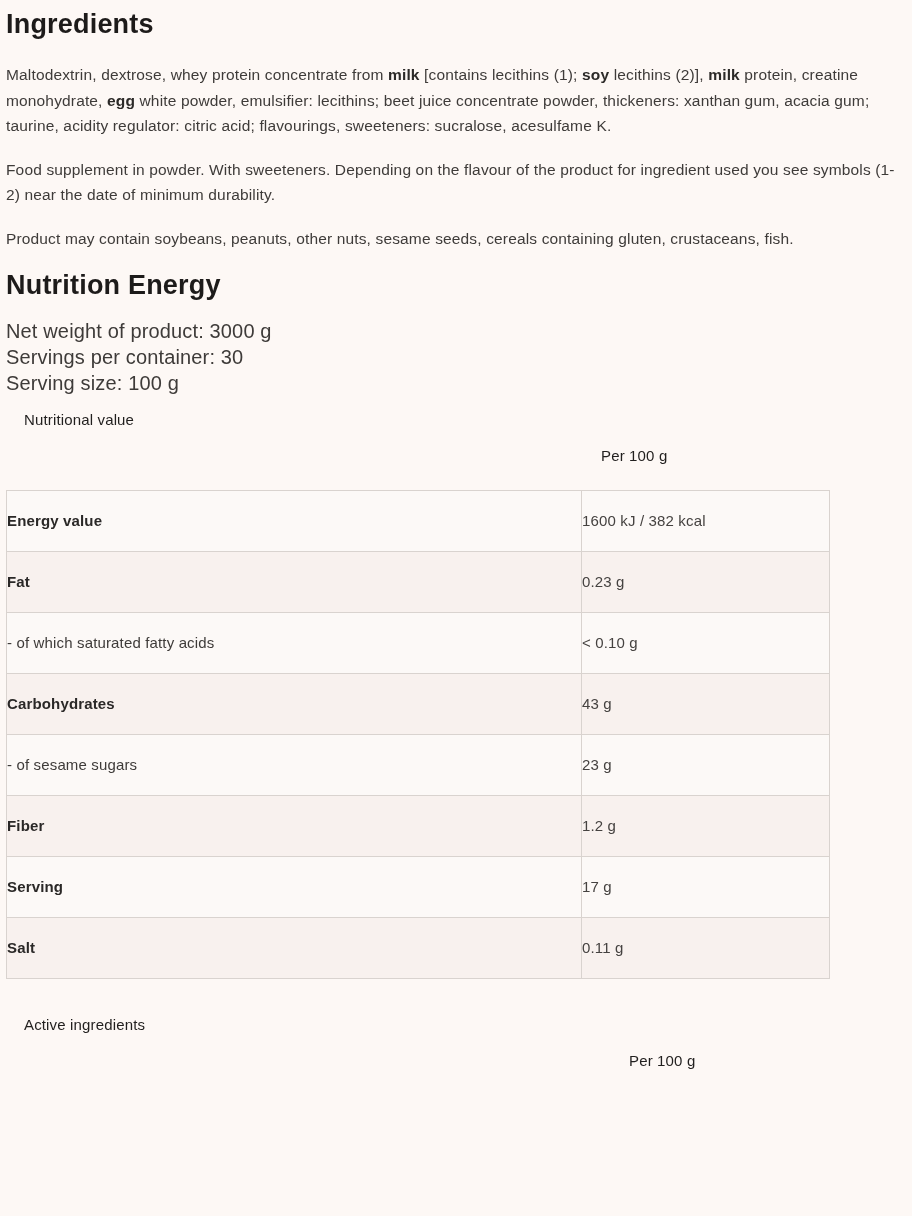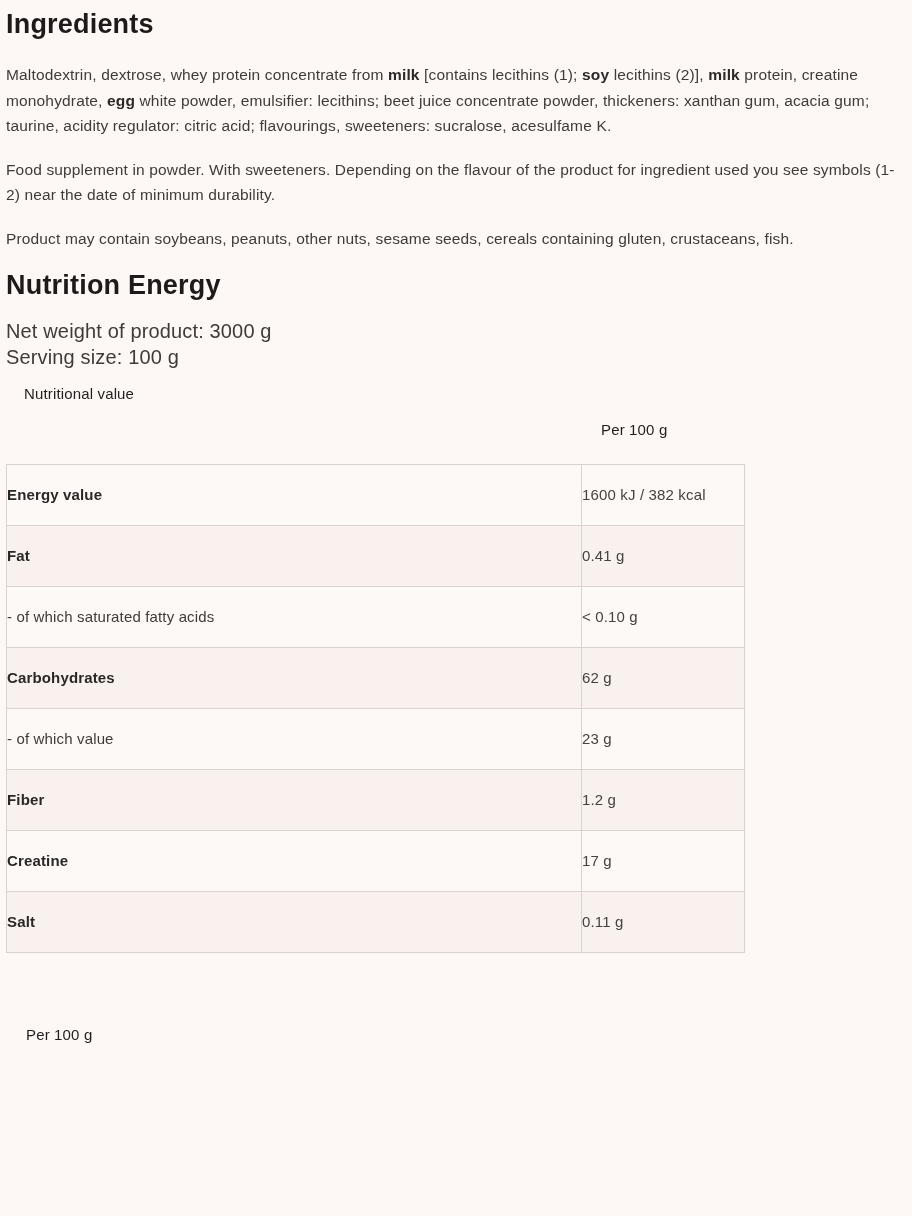--- a/index.html
+++ b/index.html
@@ -58,21 +58,21 @@
     margin: 0 0 24px 0;
     width: 899px;
   }
   .thead.t1 { grid-template-columns: 575px 1fr; }
   .thead.t2 { grid-template-columns: 603px 1fr; margin-top: 36px; }
   .thead .th-label { padding-left: 18px; }
   .thead .th-value { padding-left: 20px; margin-top: 36px; }
   table.ntable {
     border-collapse: collapse;
     table-layout: fixed;
-    width: 739px;
+    width: 824px;
   }
   table.ntable td {
     border: 1px solid #d9d3cf;
     height: 61px;
     vertical-align: middle;
     font-size: 15px;
     letter-spacing: 0.15px;
     padding: 0;
     box-sizing: border-box;
   }
@@ -95,61 +95,63 @@
   <p class="body-text"><span>Maltodextrin, dextrose, whey protein concentrate from </span><b>milk</b><span> [contains lecithins (1); </span><b>soy</b><span> lecithins (2)], </span><b>milk</b><span> protein, creatine monohydrate, </span><b>egg</b><span> white powder, emulsifier: lecithins; beet juice concentrate powder, thickeners: xanthan gum, acacia gum; taurine, acidity regulator: citric acid; flavourings, sweeteners: sucralose, acesulfame K.</span></p>
 
   <p class="body-text">Food supplement in powder. With sweeteners. Depending on the flavour of the product for ingredient used you see symbols (1-2) near the date of minimum durability.</p>
 
   <p class="body-text">Product may contain soybeans, peanuts, other nuts, sesame seeds, cereals containing gluten, crustaceans, fish.</p>
 
   <h2 class="big second">Nutrition Energy</h2>
 
   <div class="info">
     <div class="info-line">Net weight of product: 3000 g</div>
+    <div class="info-line">Servings per container: 30</div>
     <div class="info-line">Serving size: 100 g</div>
   </div>
 
   <div class="thead t1">
     <div class="th-label">Nutritional value</div>
     <div class="th-value">Per 100 g</div>
   </div>
   <table class="ntable t1">
     <tbody>
         <tr>
           <td class="c-label bold">Energy value</td>
           <td class="c-value">1600 kJ / 382 kcal</td>
         </tr>
         <tr>
           <td class="c-label bold">Fat</td>
-          <td class="c-value">0.41 g</td>
+          <td class="c-value">0.23 g</td>
         </tr>
         <tr>
           <td class="c-label indent">- of which saturated fatty acids</td>
           <td class="c-value">&lt; 0.10 g</td>
         </tr>
         <tr>
           <td class="c-label bold">Carbohydrates</td>
-          <td class="c-value">62 g</td>
+          <td class="c-value">43 g</td>
         </tr>
         <tr>
-          <td class="c-label indent">- of which value</td>
+          <td class="c-label indent">- of sesame sugars</td>
           <td class="c-value">23 g</td>
         </tr>
         <tr>
           <td class="c-label bold">Fiber</td>
           <td class="c-value">1.2 g</td>
         </tr>
         <tr>
-          <td class="c-label bold">Creatine</td>
+          <td class="c-label bold">Serving</td>
           <td class="c-value">17 g</td>
         </tr>
         <tr>
           <td class="c-label bold">Salt</td>
           <td class="c-value">0.11 g</td>
         </tr>
       </tbody>
   </table>
 
   <div class="thead t2">
+    <div class="th-label">Active ingredients</div>
     <div class="th-value">Per 100 g</div>
   </div>
 
 </main>
 
 </body></html>

